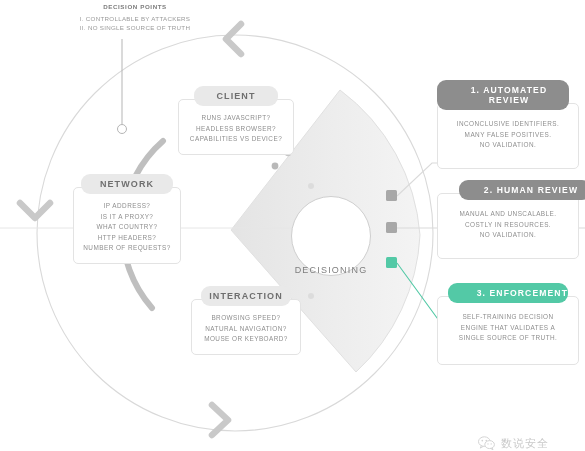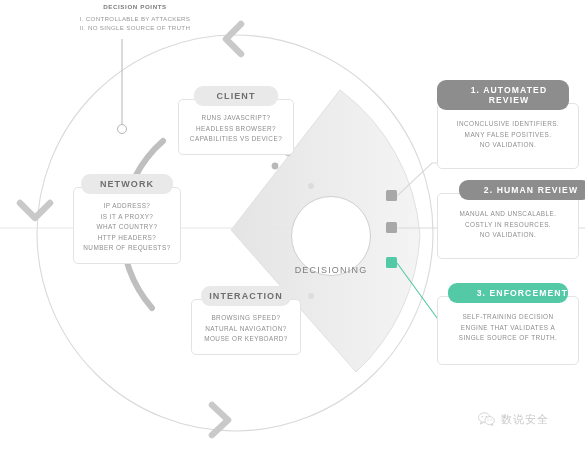--- a/index.html
+++ b/index.html
@@ -97,21 +97,21 @@
     background:#ffffff;border:1px solid #cfcfcf;
     display:flex;align-items:flex-end;justify-content:center;
     z-index:4;
   }
   #decisioning span{
     font-size:9px;letter-spacing:1.2px;color:#7e7e7e;
   }
 
   
   #watermark{
-    position:absolute;left:478px;top:412px;
+    position:absolute;left:478px;top:436px;
     display:flex;align-items:center;gap:6px;
     opacity:.55;
   }
   #watermark .wm-text{
     font-size:11px;color:#9b9b9b;letter-spacing:1px;
     font-family:"DejaVu Sans", sans-serif;
   }
 </style>
 </head>
 <body>

